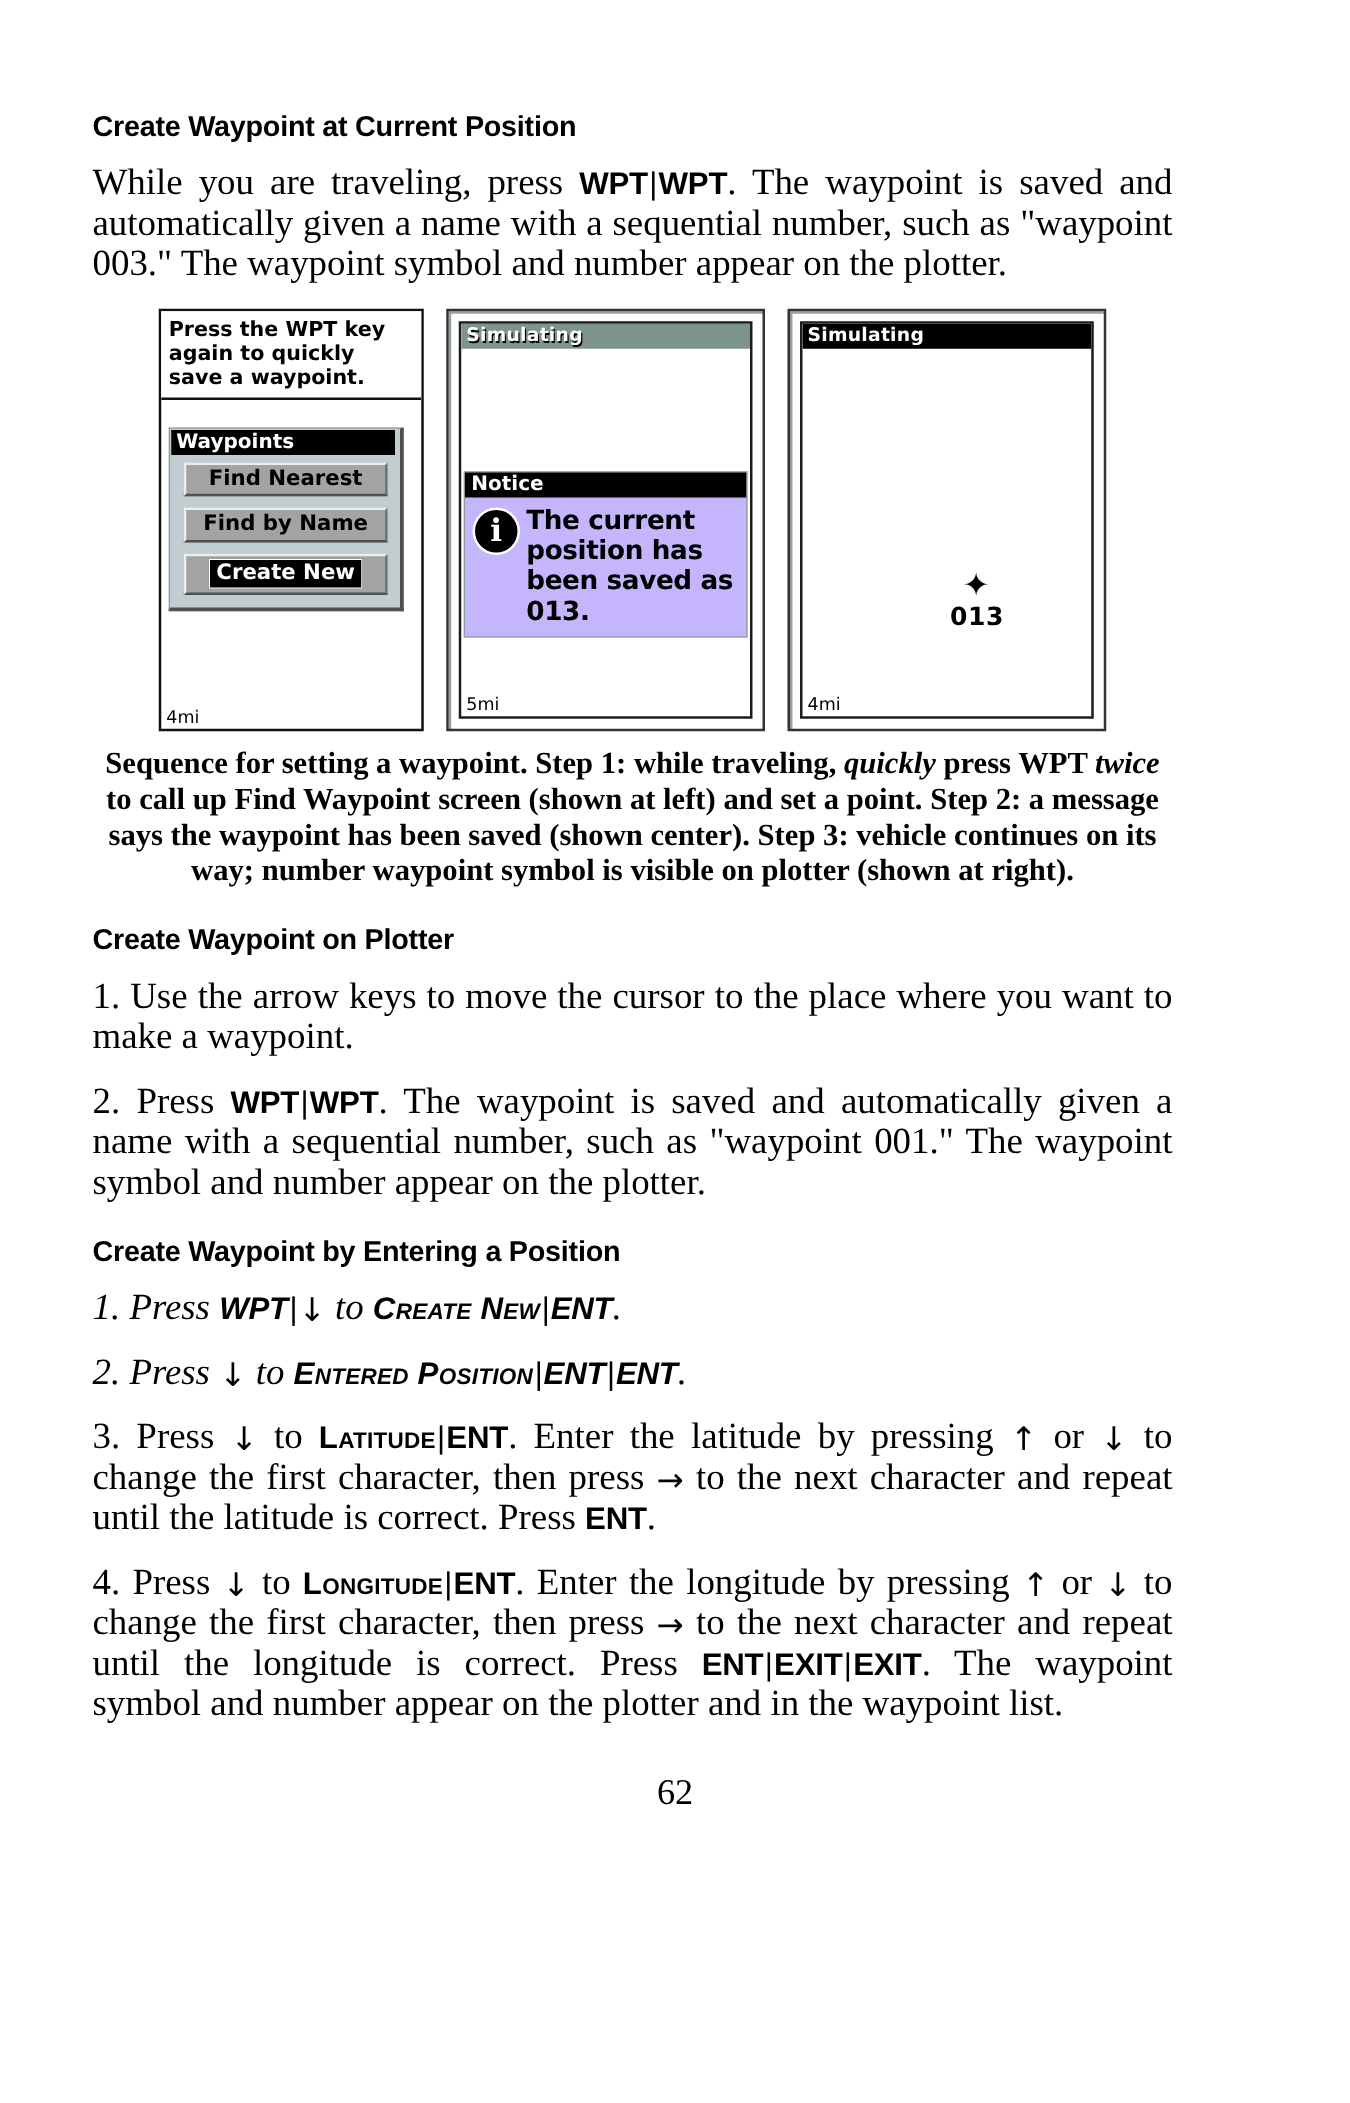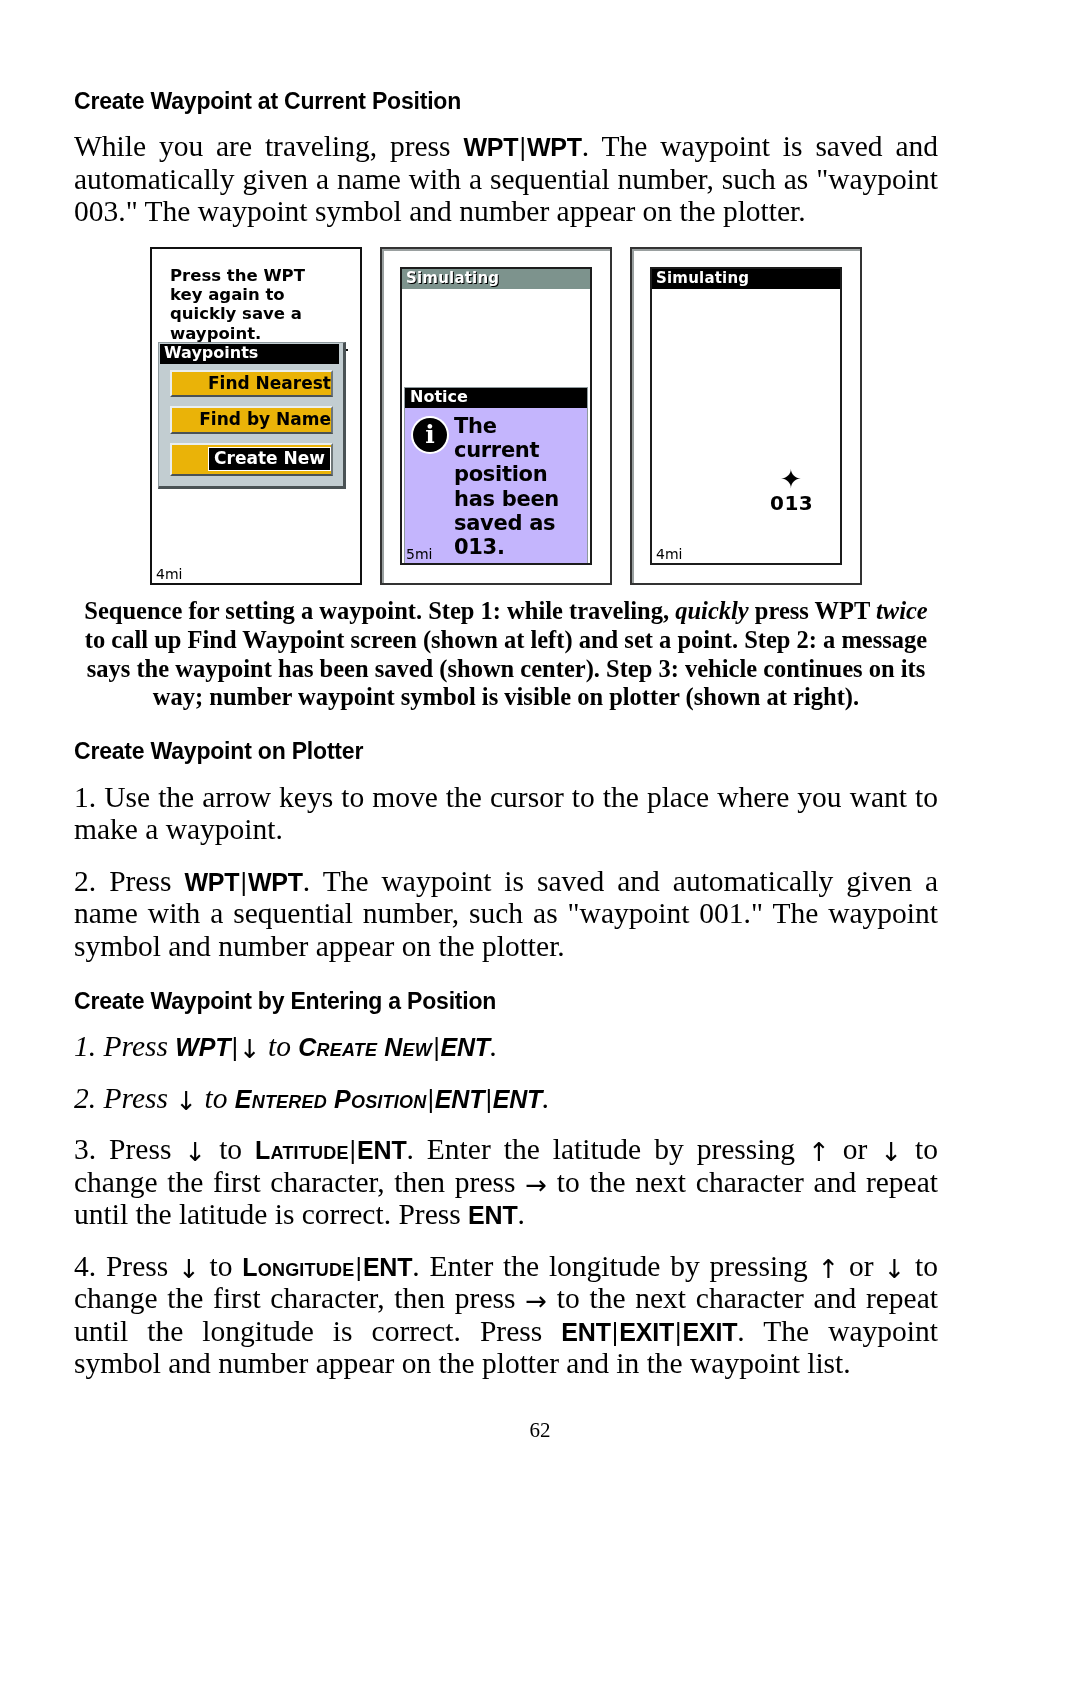--- a/index.html
+++ b/index.html
@@ -92,29 +92,29 @@
     position: relative;
     background: #ffffff;
     box-sizing: border-box;
   }
 
   
   .device.p1 {
     width: 212px;
     height: 338px;
     border: 2px solid #111;
-    padding: 12px;
+    padding: 0;
   }
   
   .device.p23 {
-    width: 232px;
+    width: 255px;
     height: 338px;
     border: 2px solid #333;
     box-shadow: 2px 2px 0 #9aa0a0 inset;
-    padding: 18px;
+    padding: 8px;
   }
   .dev-inner {
     position: relative;
     width: 100%;
     height: 100%;
     background: #fff;
     border: 2px solid #1c1c1c;
     box-sizing: border-box;
     overflow: hidden;
   }
@@ -170,26 +170,26 @@
     color: #fff;
     font-family: "DejaVu Sans", sans-serif;
     font-weight: bold;
     font-size: 16px;
     padding: 1px 4px 2px 4px;
     line-height: 1.05;
     margin: 1px 4px 6px 1px;
   }
   .wp-btn {
     margin: 0 10px 9px 11px;
-    background: #eab308;
+    background: #a3a3a3;
     border-top: 2px solid #e9eef0;
     border-left: 2px solid #e9eef0;
     border-right: 2px solid #6e7679;
     border-bottom: 2px solid #4a5255;
-    text-align: right;
+    text-align: center;
     font-family: "DejaVu Sans", sans-serif;
     font-weight: bold;
     font-size: 17px;
     color: #000;
     padding: 2px 0 3px 0;
     line-height: 1.1;
   }
   .wp-btn:last-child { margin-bottom: 2px; }
   .wp-btn .hl {
     background: #000;
@@ -285,21 +285,21 @@
     margin: 12px 0 26px 0;
   }
 
   
   .page-number {
     position: absolute;
     left: 0;
     right: 0;
     top: 1418px;
     text-align: center;
-    font-size: 21px;
+    font-size: 29px;
     font-family: "Liberation Serif", serif;
   }
 </style>
 </head>
 <body>
 
 <div class="page">
   <div class="content">
 
     <h2 class="section-heading">Create Waypoint at Current Position</h2>

